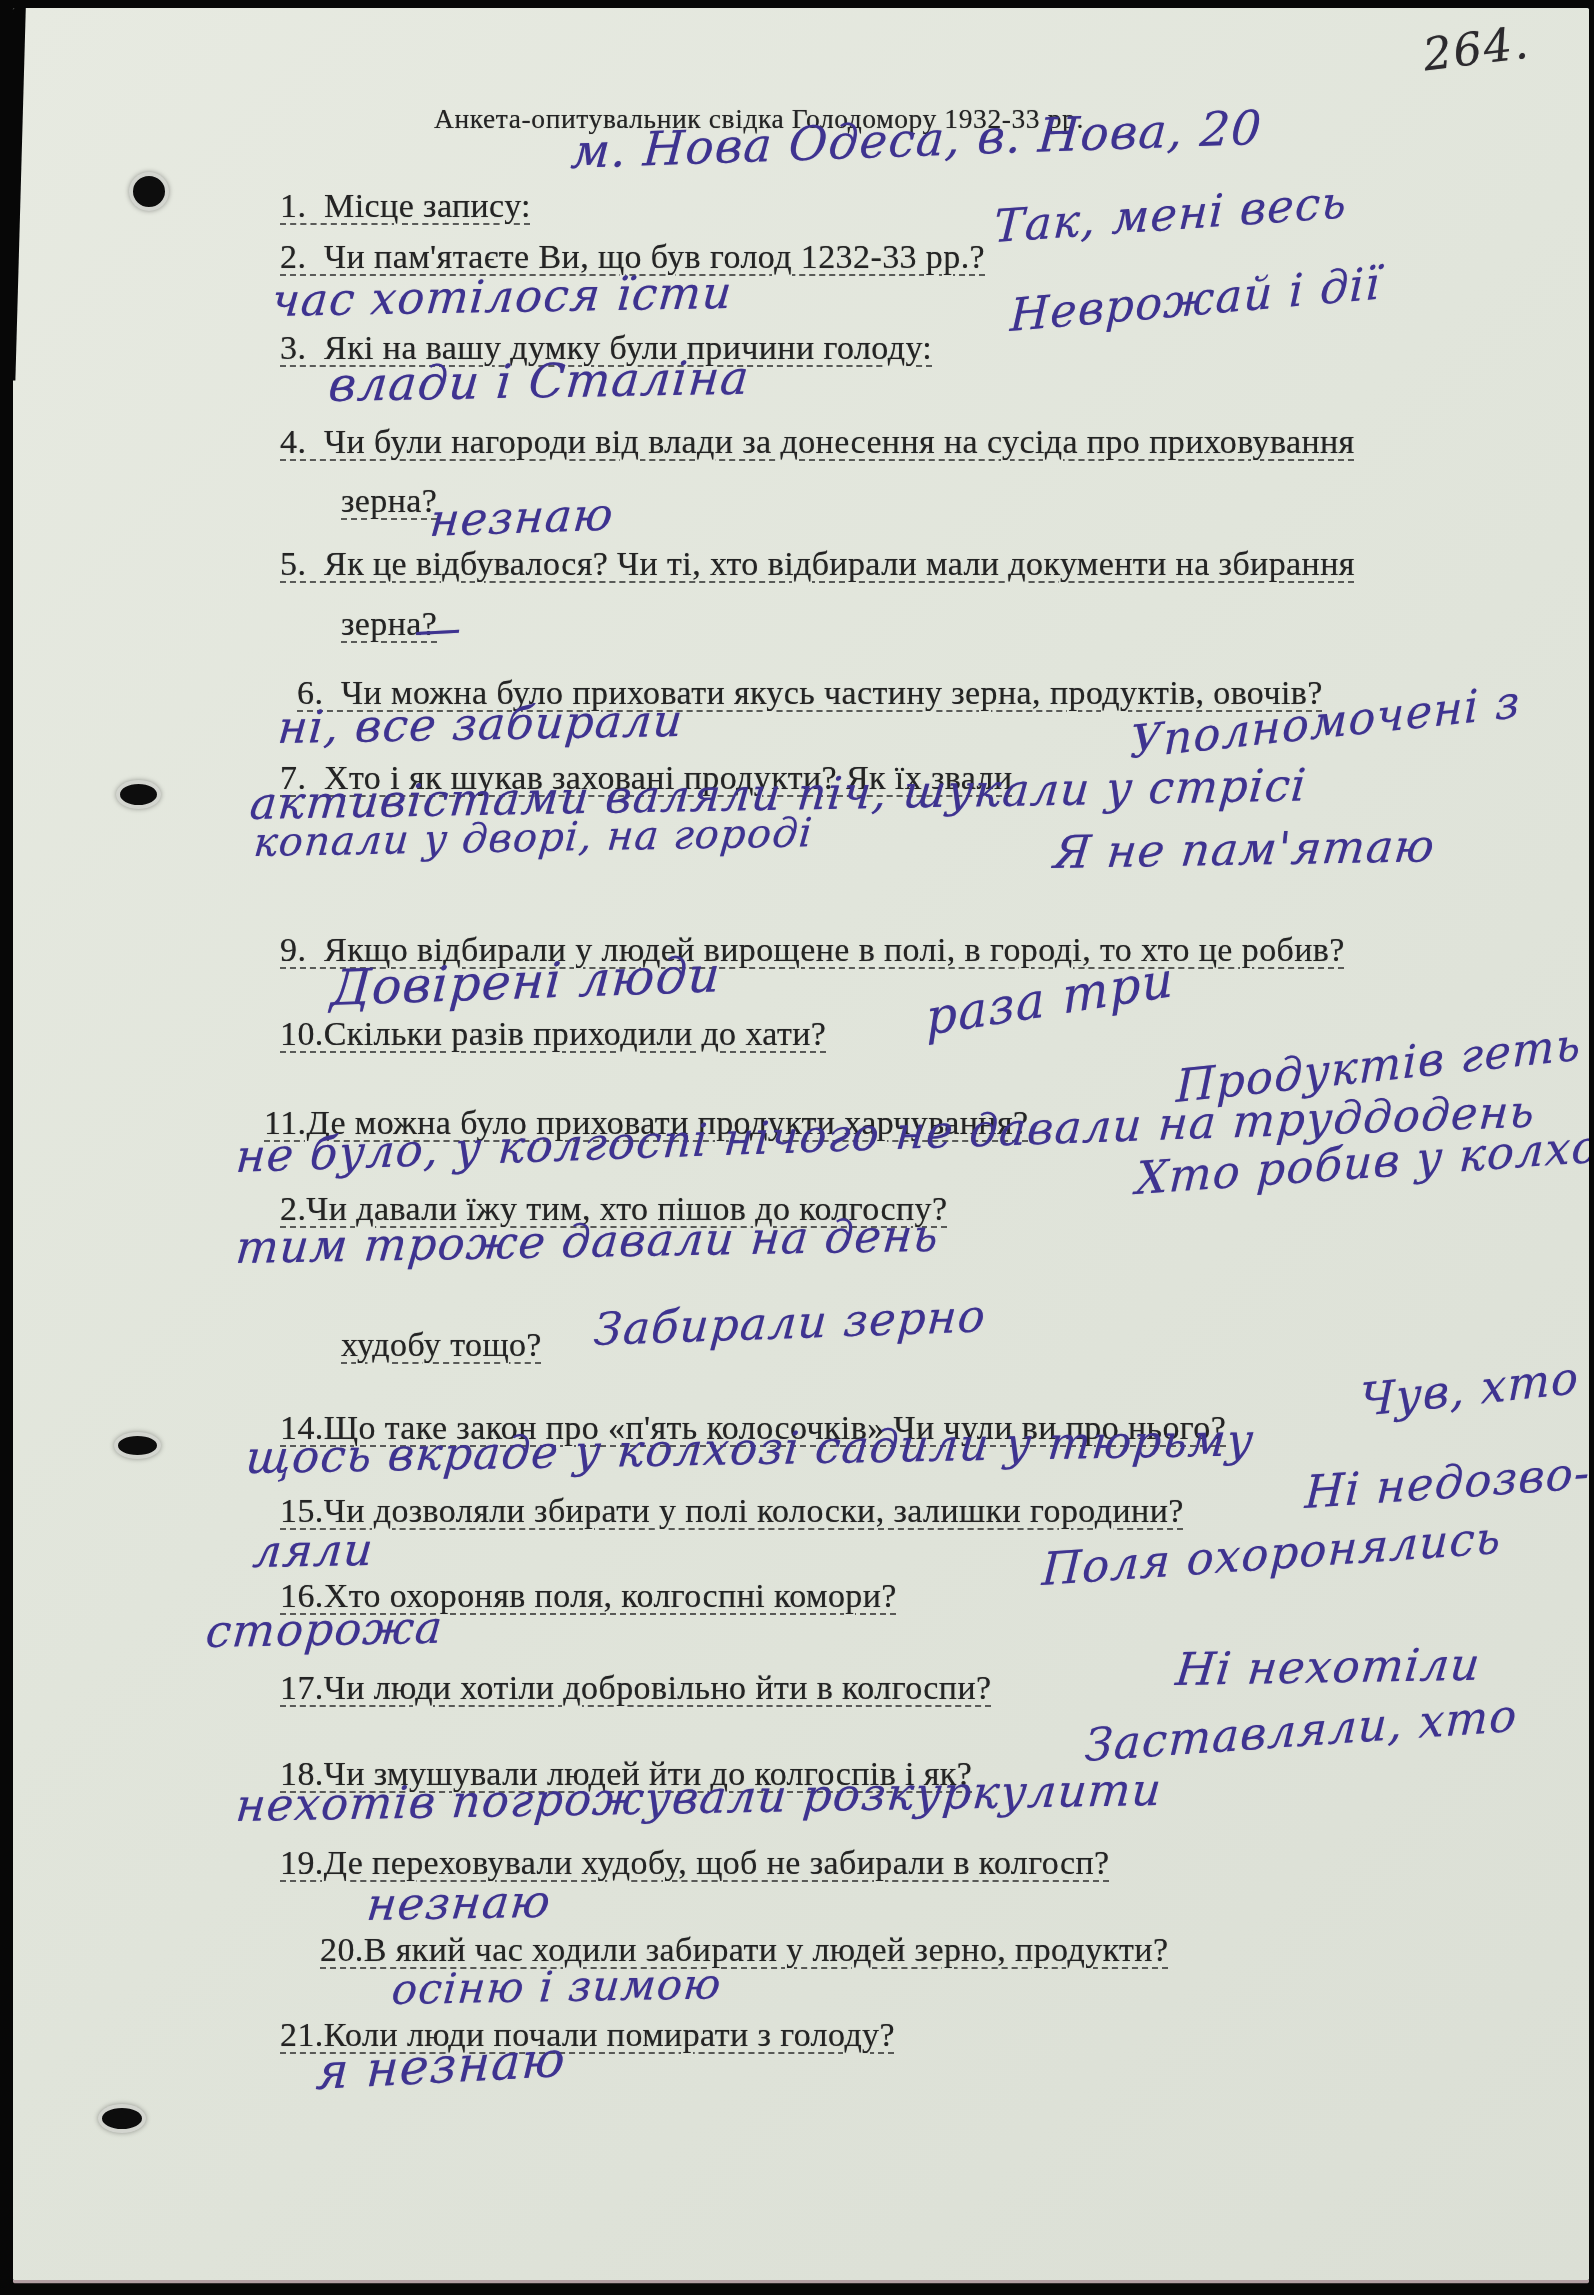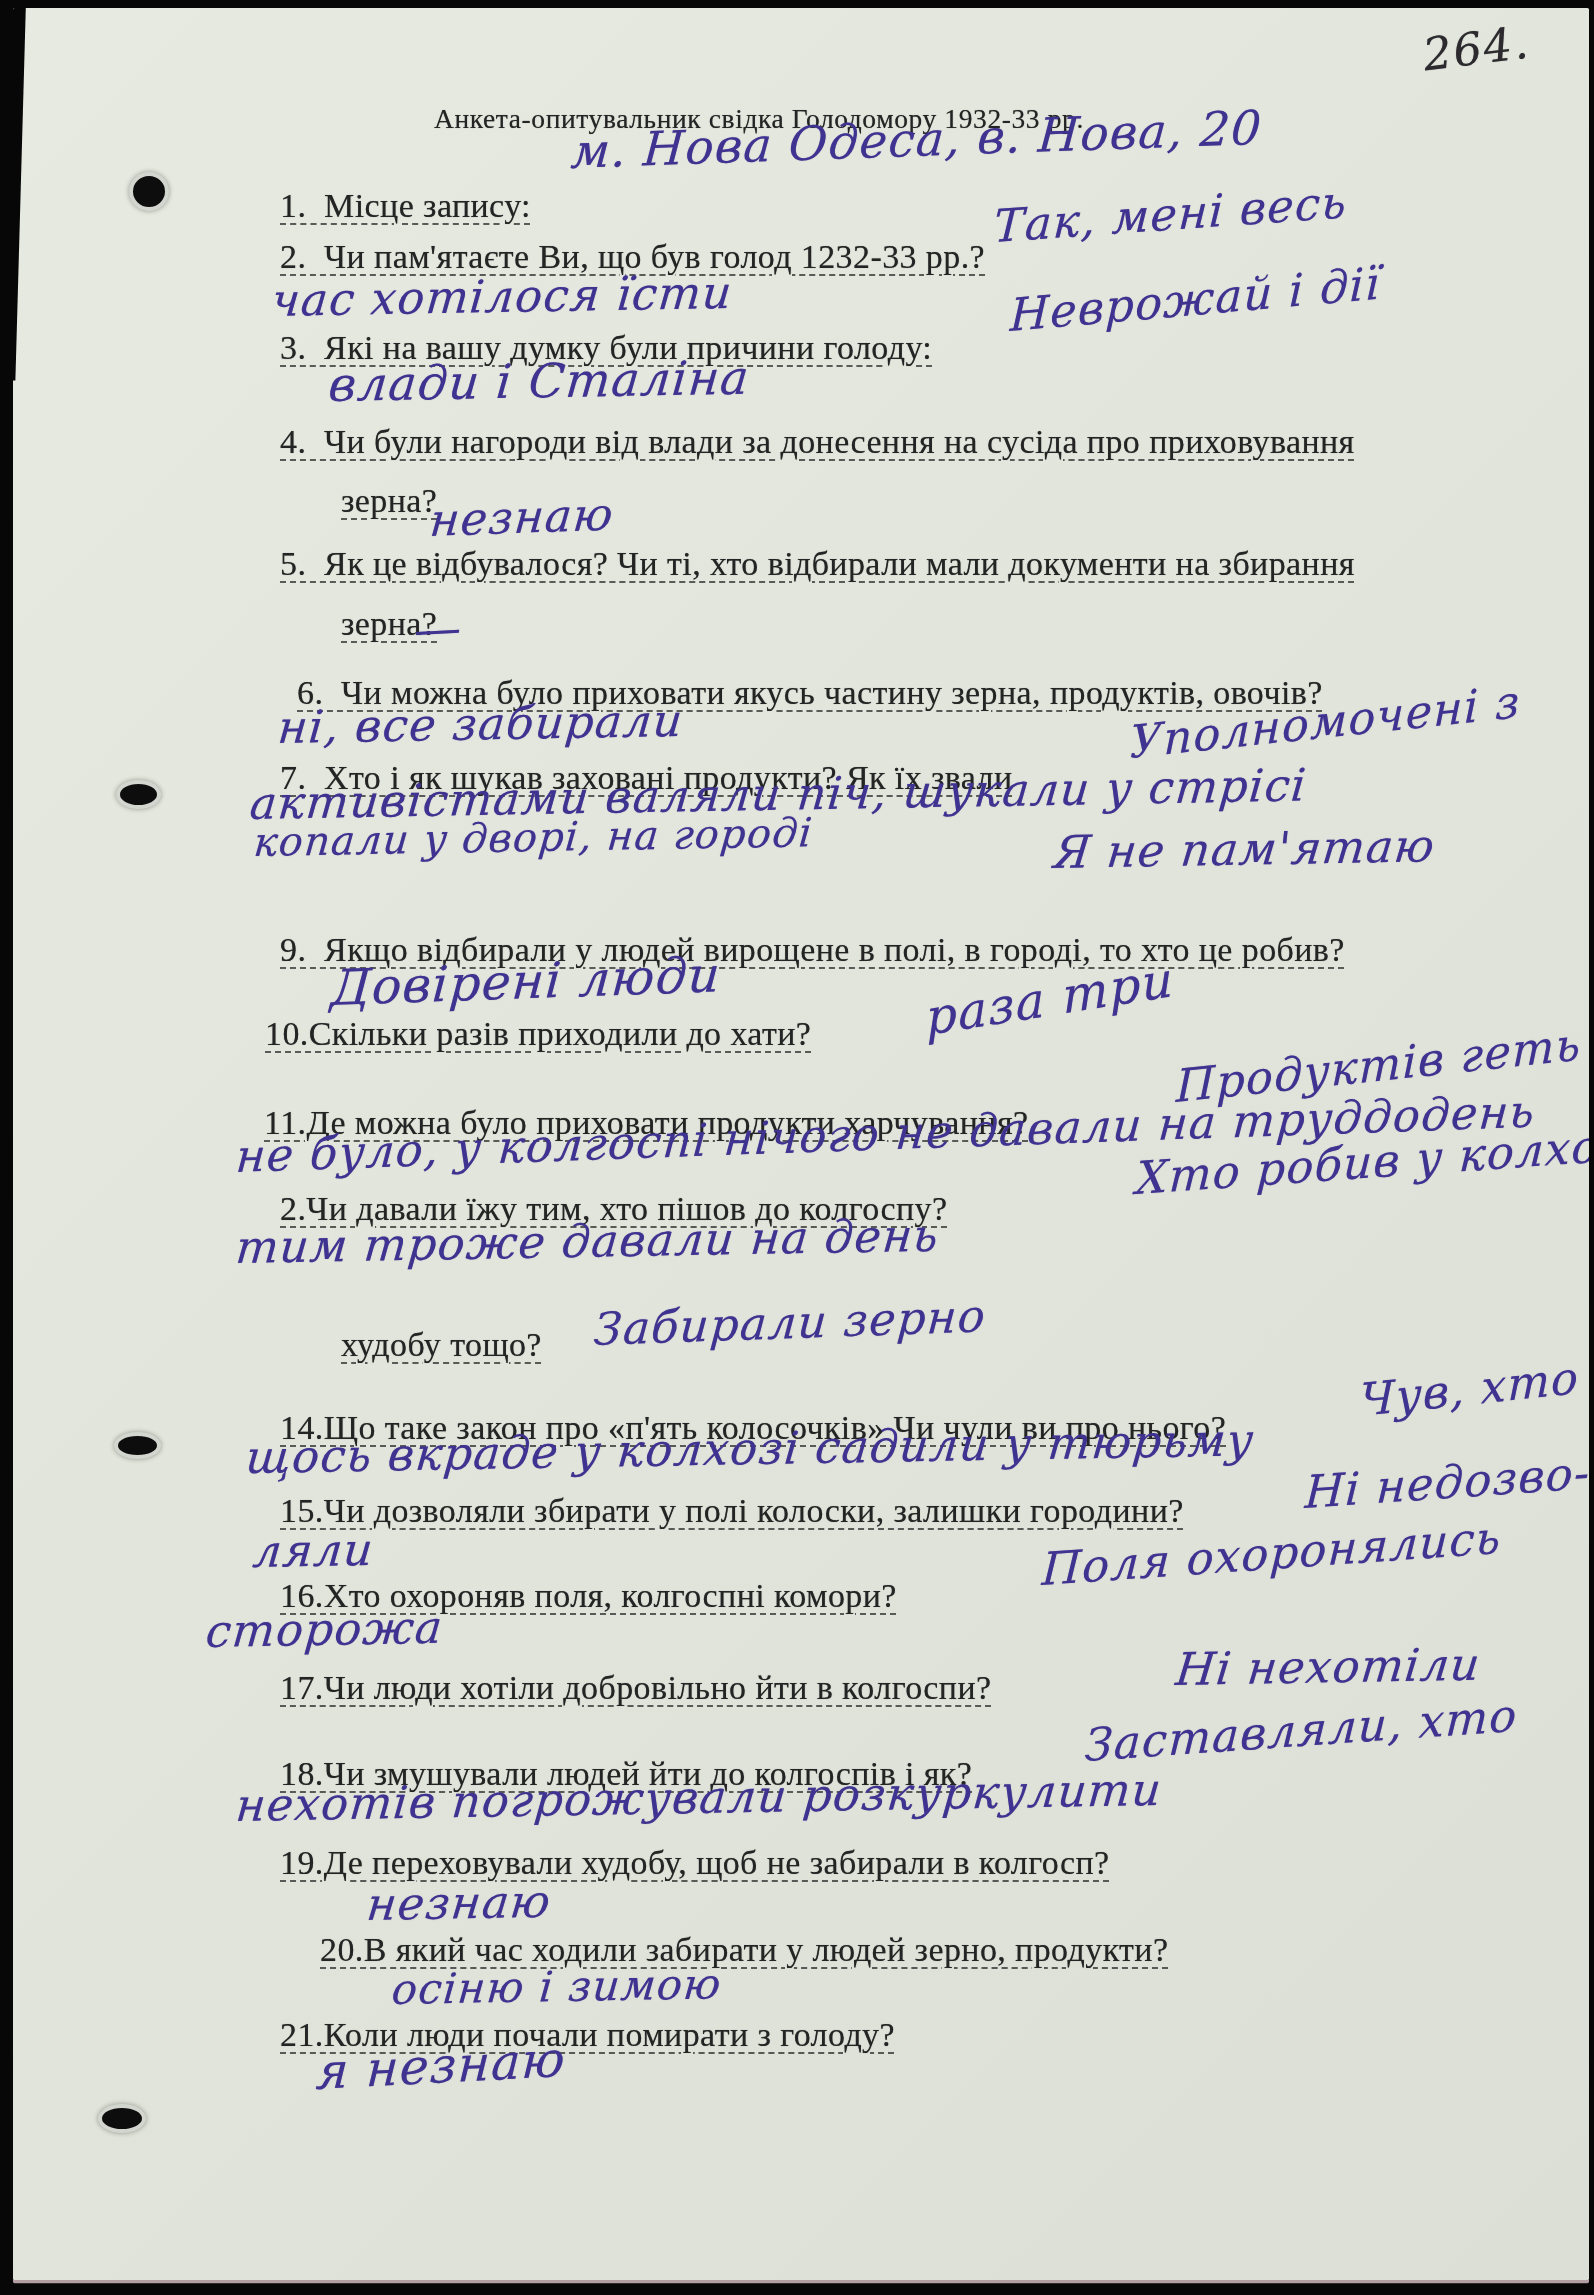--- a/index.html
+++ b/index.html
@@ -97,21 +97,21 @@
   <div class="line print" style="left:267px;top:750px;">7.  Хто і як шукав заховані продукти? Як їх звали</div>
   <div class="line hand" style="left:1117px;top:709px;transform:rotate(-6deg) skewX(-7deg);">Уполномочені з</div>
   <div class="line hand" style="left:237px;top:770px;transform:rotate(-1deg) skewX(-6deg);">активістами валяли піч, шукали у стрісі</div>
   <div class="line hand" style="left:241px;top:811px;font-size:40px;transform:rotate(-1deg) skewX(-6deg);">копали у дворі, на городі</div>
 
   <div class="line hand" style="left:1041px;top:819px;transform:rotate(-1deg) skewX(-7deg);">Я не пам'ятаю</div>
 
   <div class="line print" style="left:267px;top:922px;">9.  Якщо відбирали у людей вирощене в полі, в городі, то хто це робив?</div>
   <div class="line hand" style="left:318px;top:953px;font-size:49px;transform:rotate(-2deg) skewX(-6deg);">Довірені люди</div>
 
-  <div class="line print" style="left:252px;top:1006px;">10.Скільки разів приходили до хати?</div>
+  <div class="line print" style="left:267px;top:1006px;">10.Скільки разів приходили до хати?</div>
   <div class="line hand" style="left:913px;top:983px;font-size:49px;transform:rotate(-9deg) skewX(-7deg);">раза три</div>
 
   <div class="line print" style="left:251px;top:1095px;">11.Де можна було приховати продукти харчування?</div>
   <div class="line hand" style="left:1163px;top:1053px;transform:rotate(-6deg) skewX(-7deg);">Продуктів геть</div>
   <div class="line hand" style="left:223px;top:1123px;transform:rotate(-2deg) skewX(-6deg);">не було, у колгоспі нічого не давали на труддодень</div>
 
   <div class="line print" style="left:267px;top:1181px;">2.Чи давали їжу тим, хто пішов до колгоспу?</div>
   <div class="line hand" style="left:1123px;top:1145px;transform:rotate(-4deg) skewX(-7deg);">Хто робив у колхозі</div>
   <div class="line hand" style="left:223px;top:1214px;transform:rotate(-1deg) skewX(-6deg);">тим троже давали на день</div>
 

